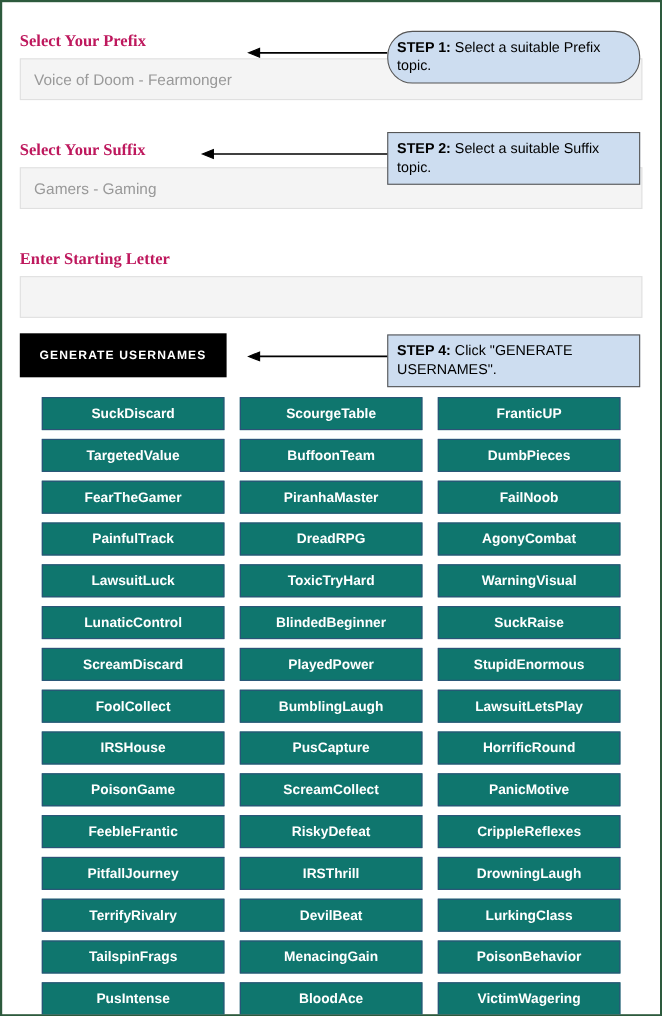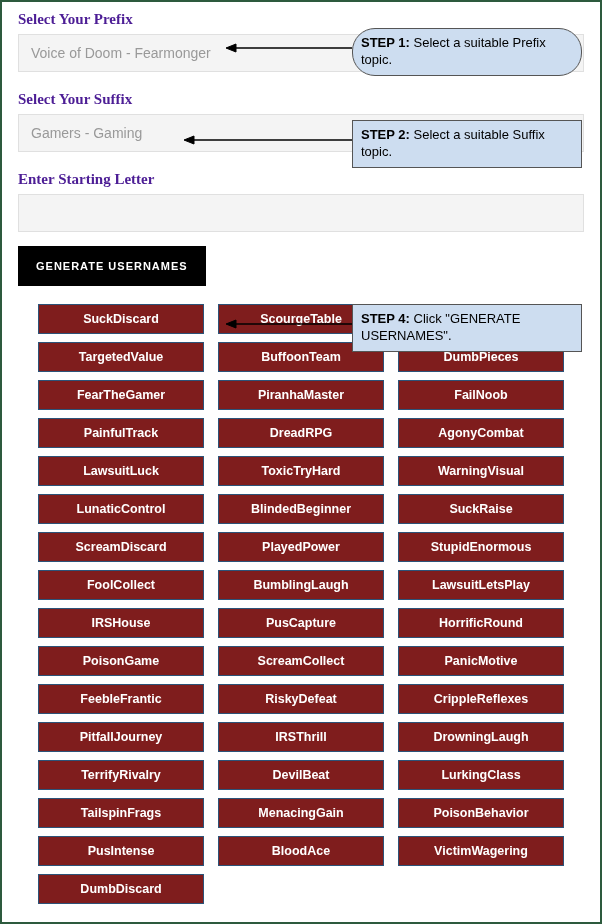--- a/index.html
+++ b/index.html
@@ -10,22 +10,22 @@
     height: 924px;
     position: relative;
     border: 2px solid #2d5a3d;
   }
   .content {
     padding: 8px 16px;
   }
   .label {
     font-weight: bold;
     font-size: 15px;
-    color: #4c1d95;
-    margin-top: 1px;
+    color: #be185d;
+    margin-top: 20px;
     margin-bottom: 6px;
     font-family: Georgia, serif;
   }
   .input-field {
     width: 100%;
     background: #f4f4f4;
     border: 1px solid #e0e0e0;
     padding: 10px 12px;
     font-size: 14px;
     color: #999;
@@ -49,21 +49,21 @@
     margin-top: 14px;
     margin-bottom: 14px;
   }
   .results {
     display: grid;
     grid-template-columns: repeat(3, 1fr);
     gap: 8px 14px;
     padding: 4px 20px 0 20px;
   }
   .chip {
-    background: #7f1d1d;
+    background: #0f766e;
     color: #fff;
     text-align: center;
     padding: 7px 4px;
     font-family: Verdana, Arial, sans-serif;
     font-size: 12.5px;
     font-weight: bold;
     border: 1px solid #2c5378;
     white-space: nowrap;
     overflow: hidden;
   }

